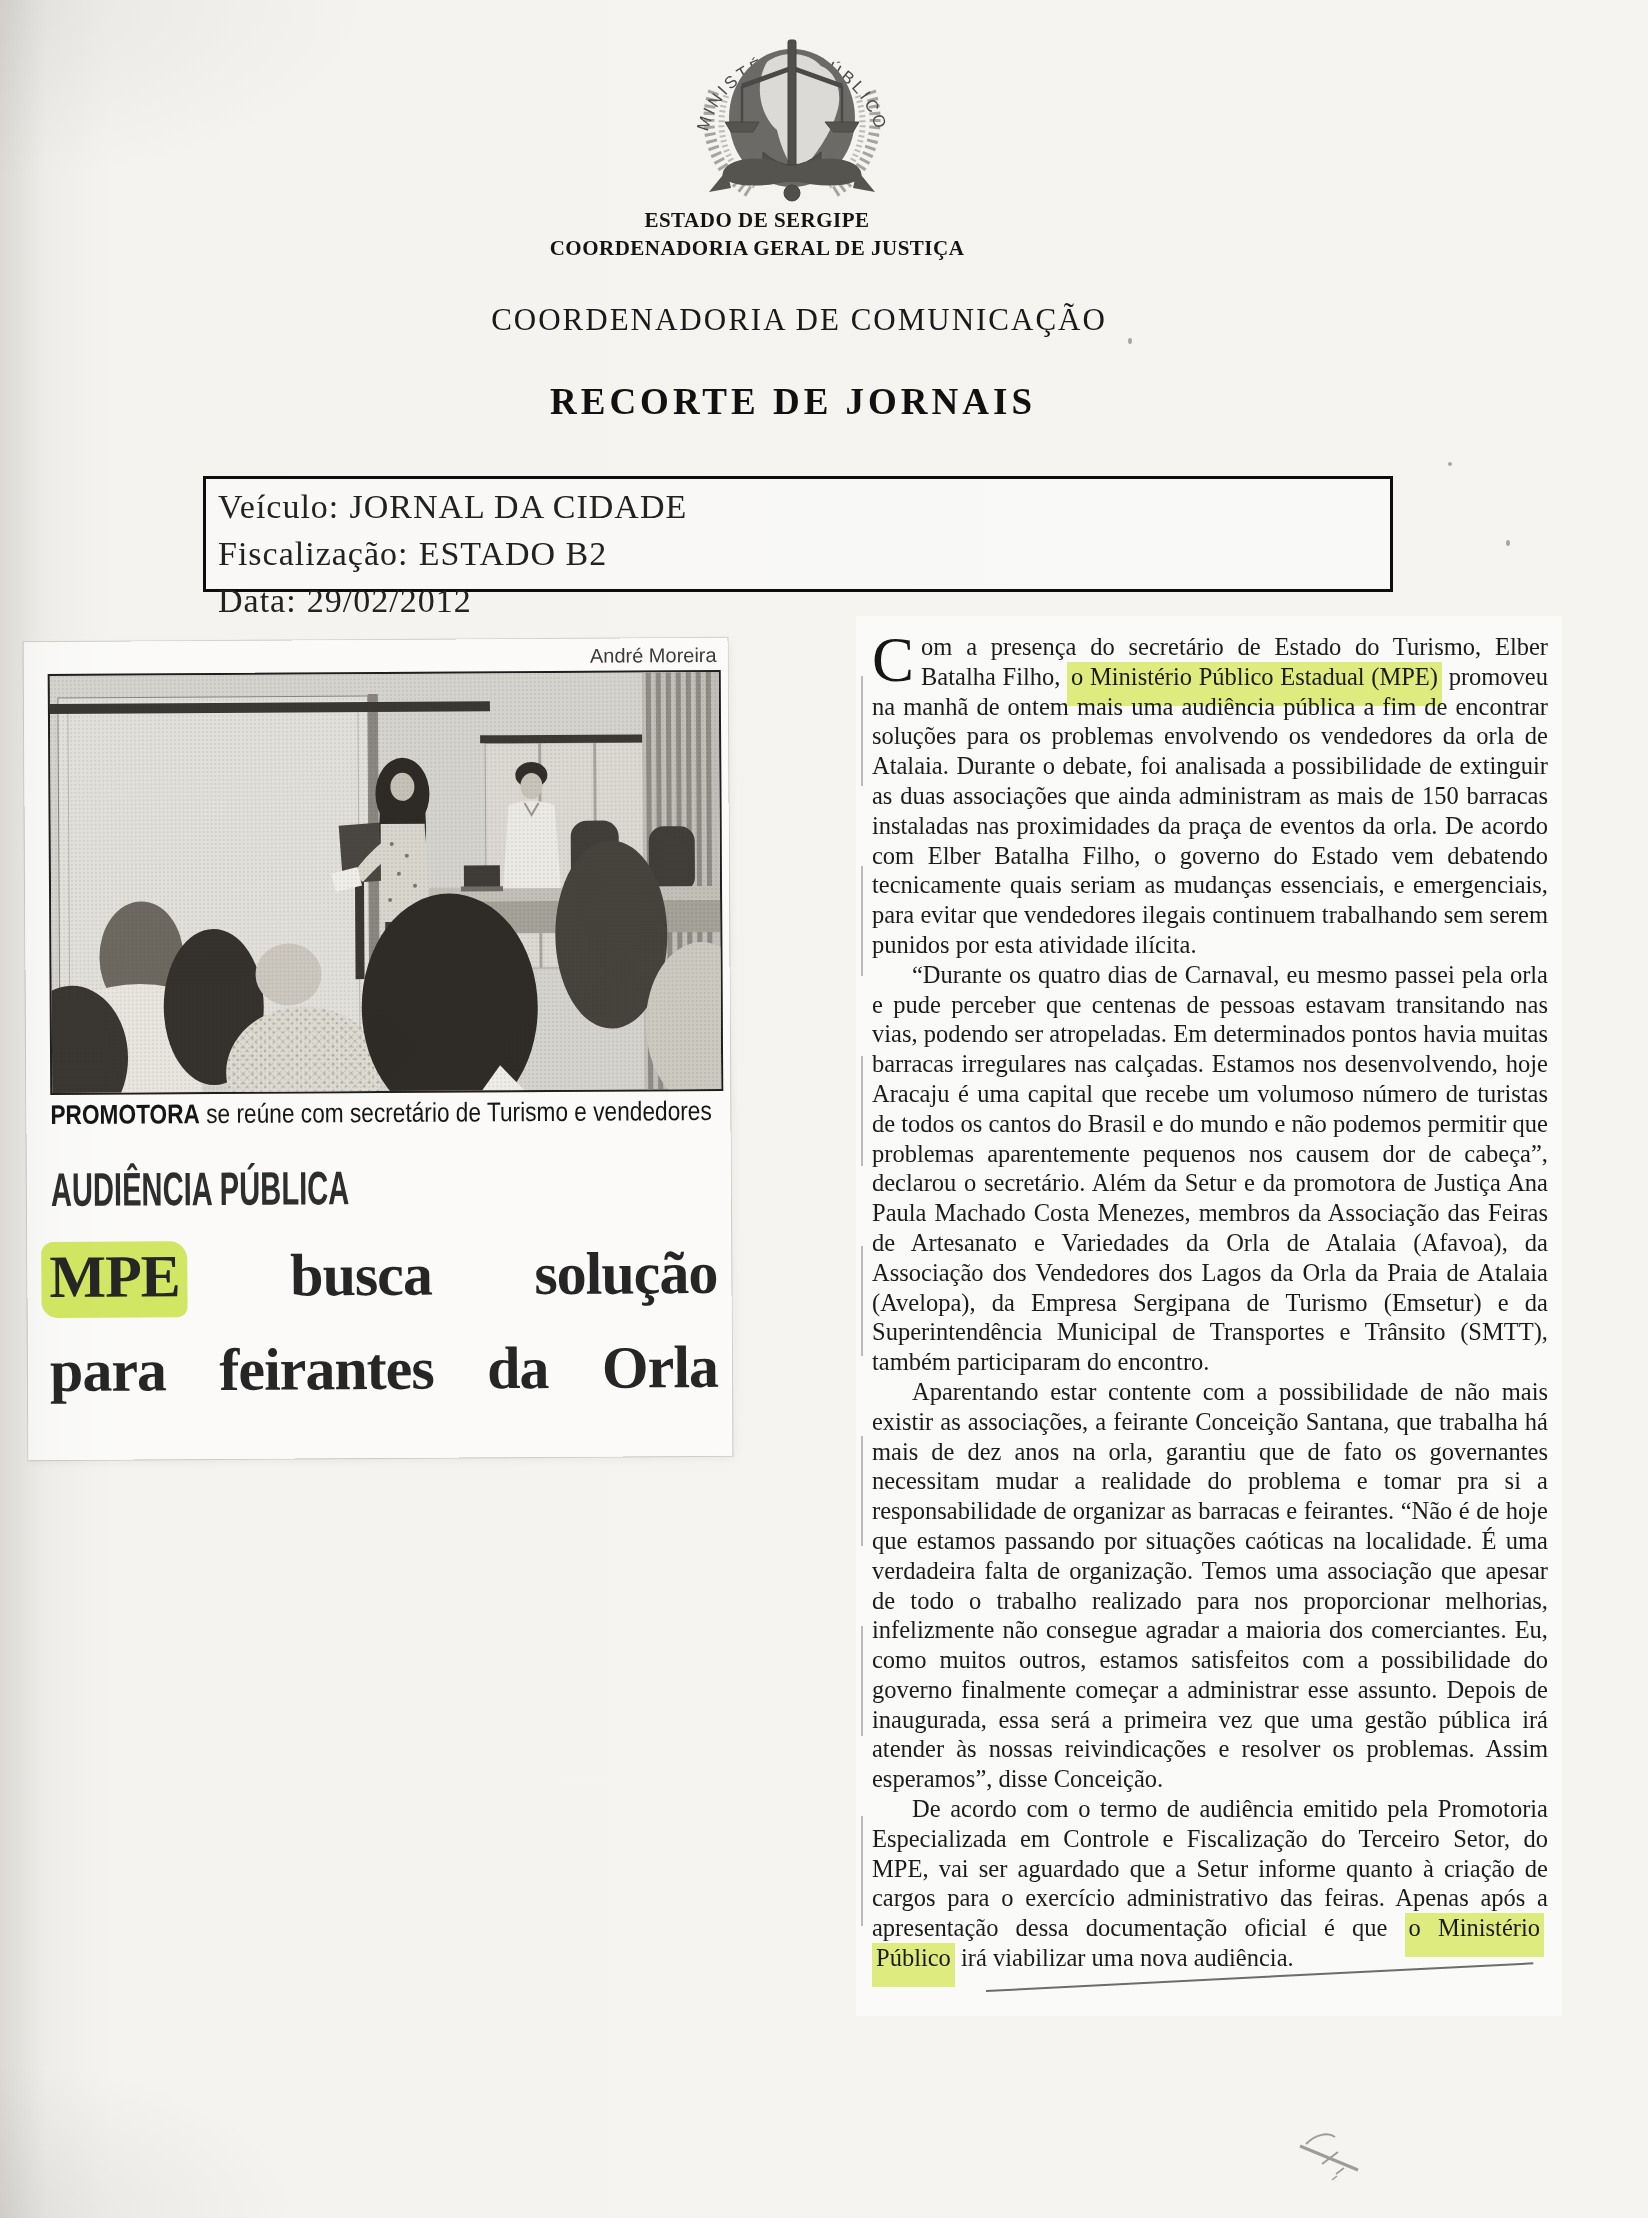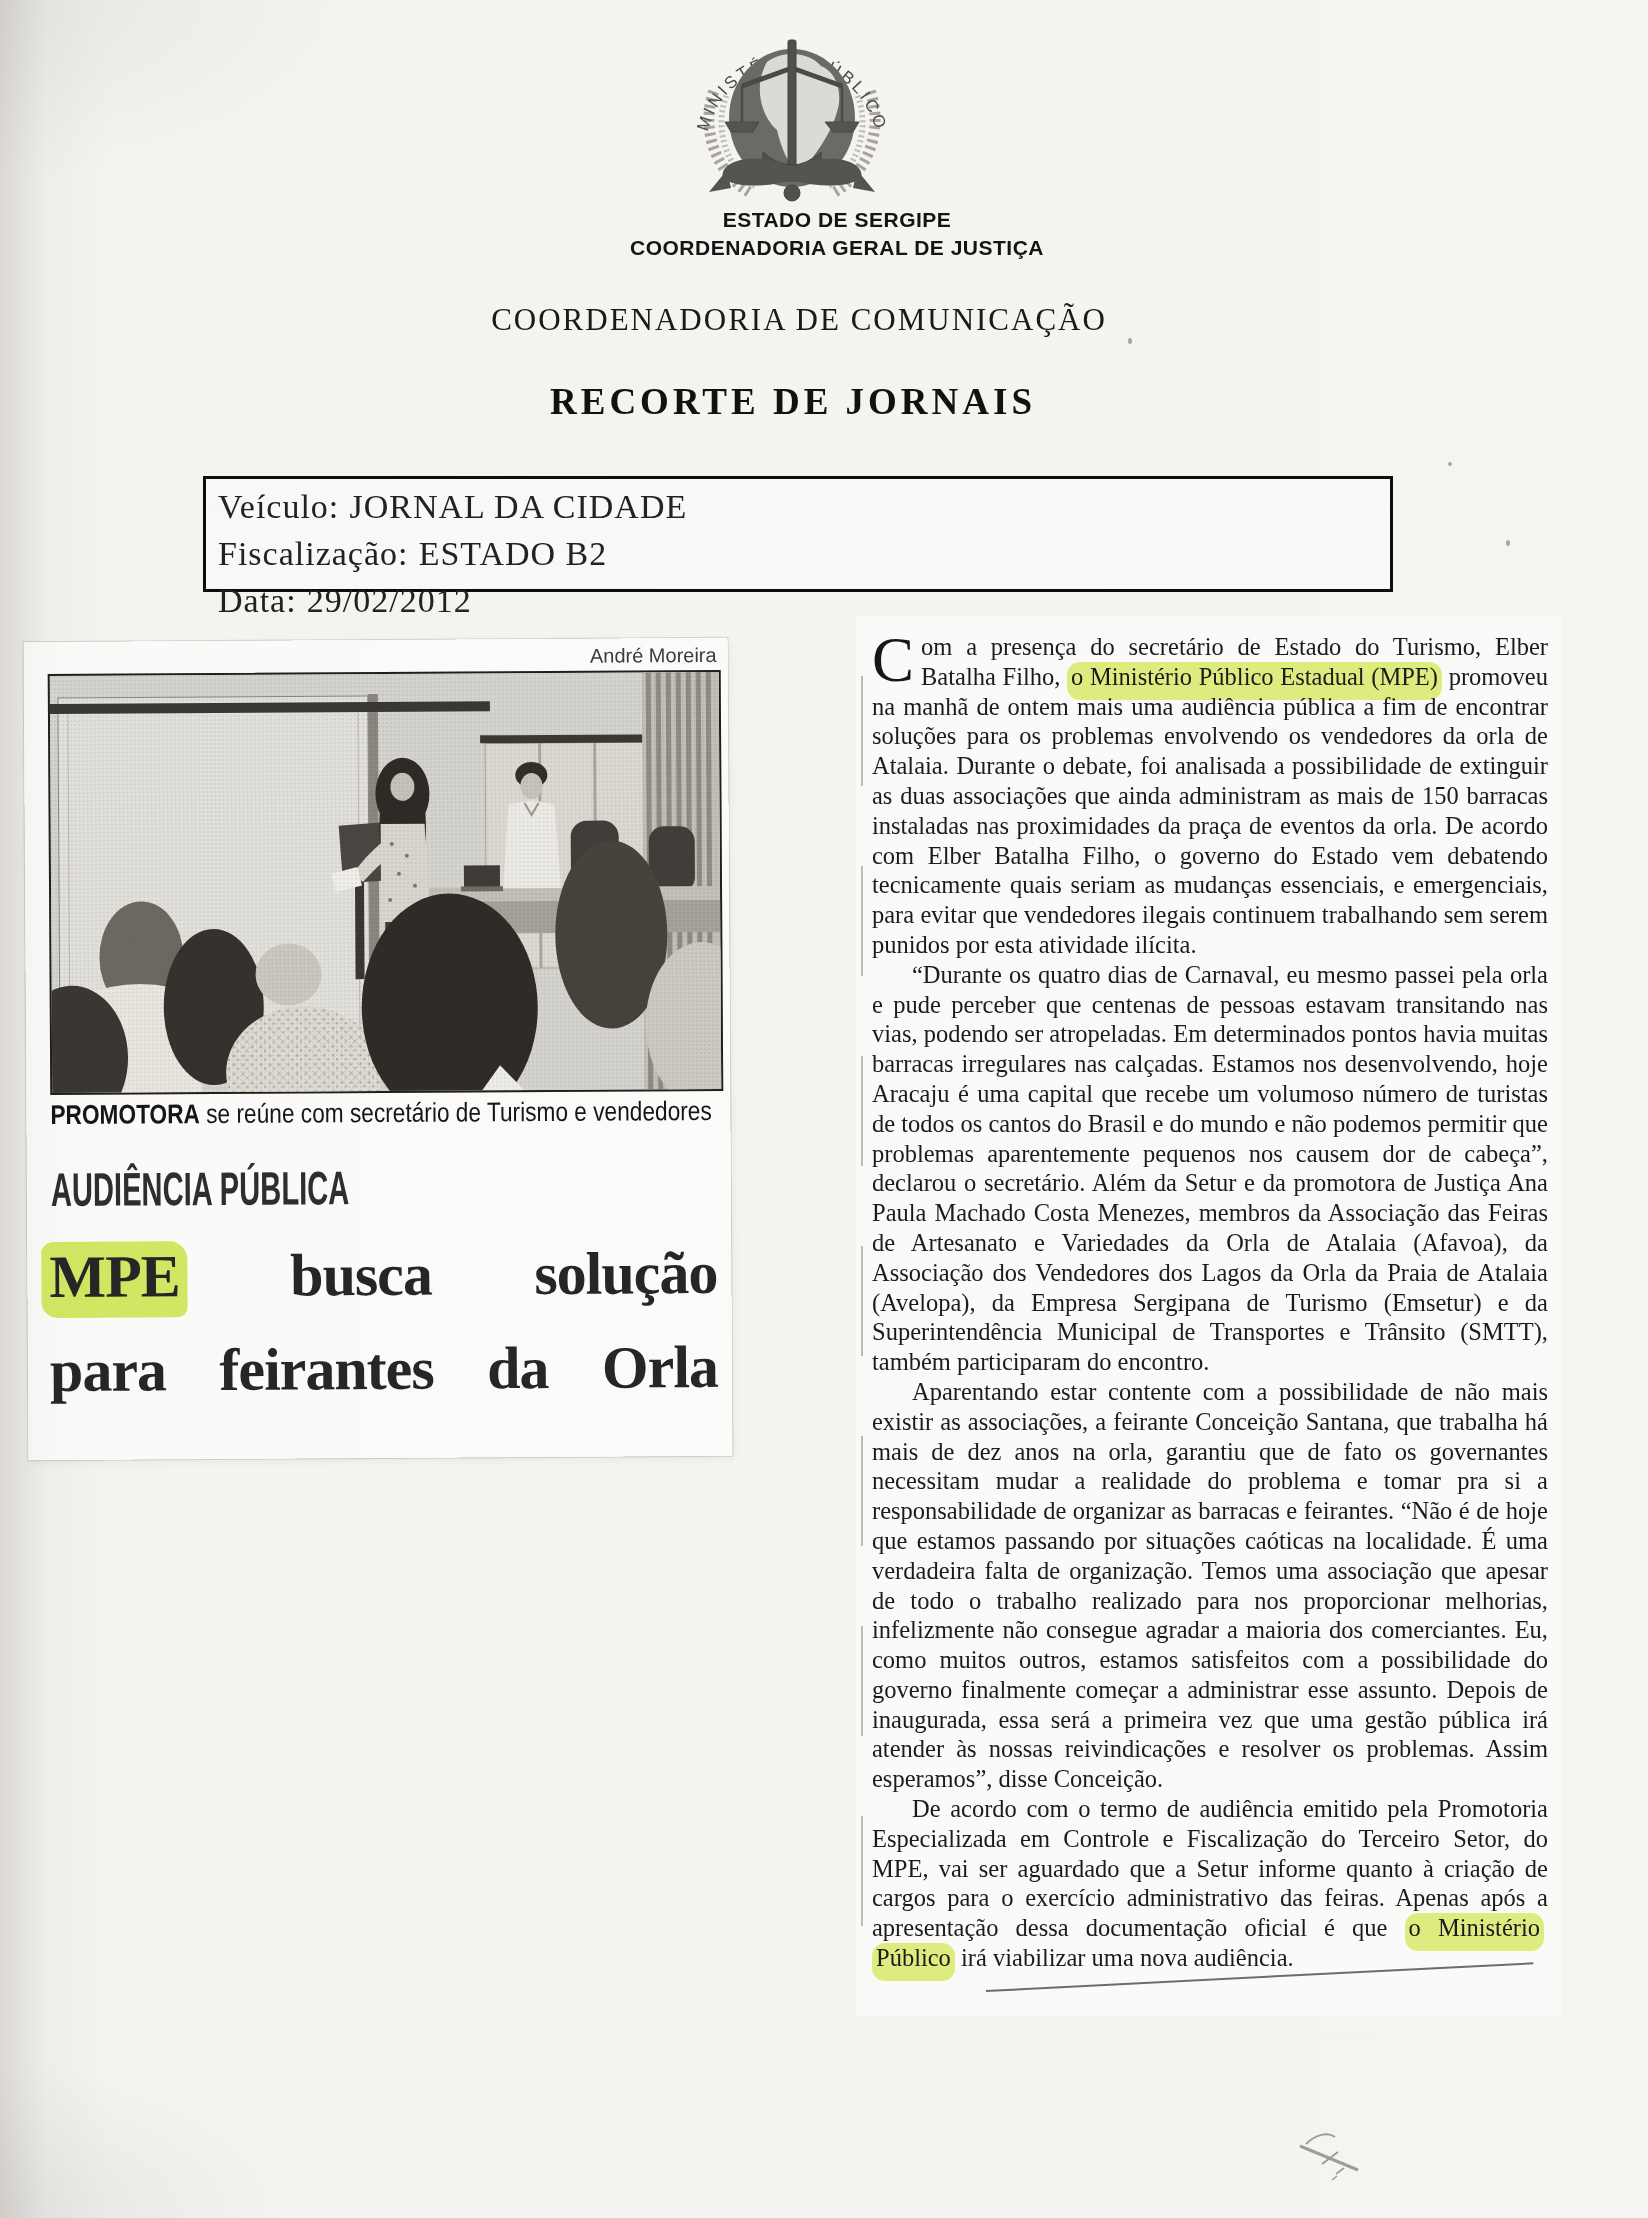--- a/index.html
+++ b/index.html
@@ -6,22 +6,22 @@
   .page{
     position:relative;width:1648px;height:2218px;overflow:hidden;
     background:
       radial-gradient(620px 300px at 0% 0%, rgba(0,0,0,0.05), transparent 60%),
       radial-gradient(500px 260px at 0% 100%, rgba(0,0,0,0.06), transparent 60%),
       linear-gradient(90deg,#dcd9d4 0px,#eeedea 46px,#f4f3f0 110px,#f5f4f1 100%);
     font-family:"Liberation Serif", serif;color:#1d1d1d;
   }
   
   .seal{position:absolute;left:697px;top:10px;width:190px;height:200px;}
-  .org-line{position:absolute;left:837px;transform:translateX(-50%);
-    font-family:Liberation Sans, sans-serif;font-weight:bold;color:#141414;
+  .org-line{position:absolute;left:757px;transform:translateX(-50%);
+    font-family:Liberation Serif, serif;font-weight:bold;color:#141414;
     white-space:nowrap;letter-spacing:.5px;}
   .org-state{top:208px;font-size:21px;}
   .org-name{top:236px;font-size:21px;}
   .dept{position:absolute;left:799px;top:302px;transform:translateX(-50%);
     font-size:31px;font-weight:normal;letter-spacing:2px;white-space:nowrap;color:#1a1a1a;}
   .doc-title{position:absolute;left:793px;top:380px;transform:translateX(-50%);
     font-size:37px;font-weight:bold;letter-spacing:4px;white-space:nowrap;color:#111;}
   
   .id-box{position:absolute;left:203px;top:476px;width:1190px;height:116px;
     border:3px solid #0d0d0d;background:rgba(255,255,255,.45);box-sizing:border-box;
@@ -52,21 +52,21 @@
   
   .clip-right{position:absolute;left:856px;top:616px;width:706px;height:1400px;
     background:rgba(255,255,255,.5);}
   .clip-right::before{content:"";position:absolute;left:5px;top:60px;bottom:60px;width:2px;
     background:repeating-linear-gradient(180deg,rgba(70,70,70,.35) 0 110px,transparent 110px 190px);}
   .article{position:absolute;left:16px;top:16px;width:676px;
     font-size:24.5px;line-height:29.8px;text-align:justify;color:#1b1b1b;hyphens:auto;}
   .article p{margin:0;}
   .article p.ind{text-indent:40px;}
   .dropcap{float:left;font-size:63px;line-height:50px;padding:3px 7px 0 0;color:#161616;}
-  mark.art-hl{background:rgba(215,232,96,.8);padding:1px 4px 10px 4px;border-radius:13px;
+  mark.art-hl{background:rgba(215,232,96,.8);padding:1px 4px 16px 4px;border-radius:0;
     -webkit-box-decoration-break:clone;box-decoration-break:clone;}
   .cut-line{position:absolute;left:130px;top:1374px;width:548px;height:0;
     border-top:2px solid rgba(60,60,60,.75);transform:rotate(-2.9deg);transform-origin:0 50%;}
   
   .pencil-mark{position:absolute;left:1292px;top:2118px;width:84px;height:74px;}
   .speck{position:absolute;width:4px;height:6px;border-radius:50%;background:rgba(90,90,90,.5);}
   .speck.s1{left:1128px;top:338px;}
   .speck.s2{left:1448px;top:462px;height:4px;}
   .speck.s3{left:1506px;top:540px;}
 </style>

